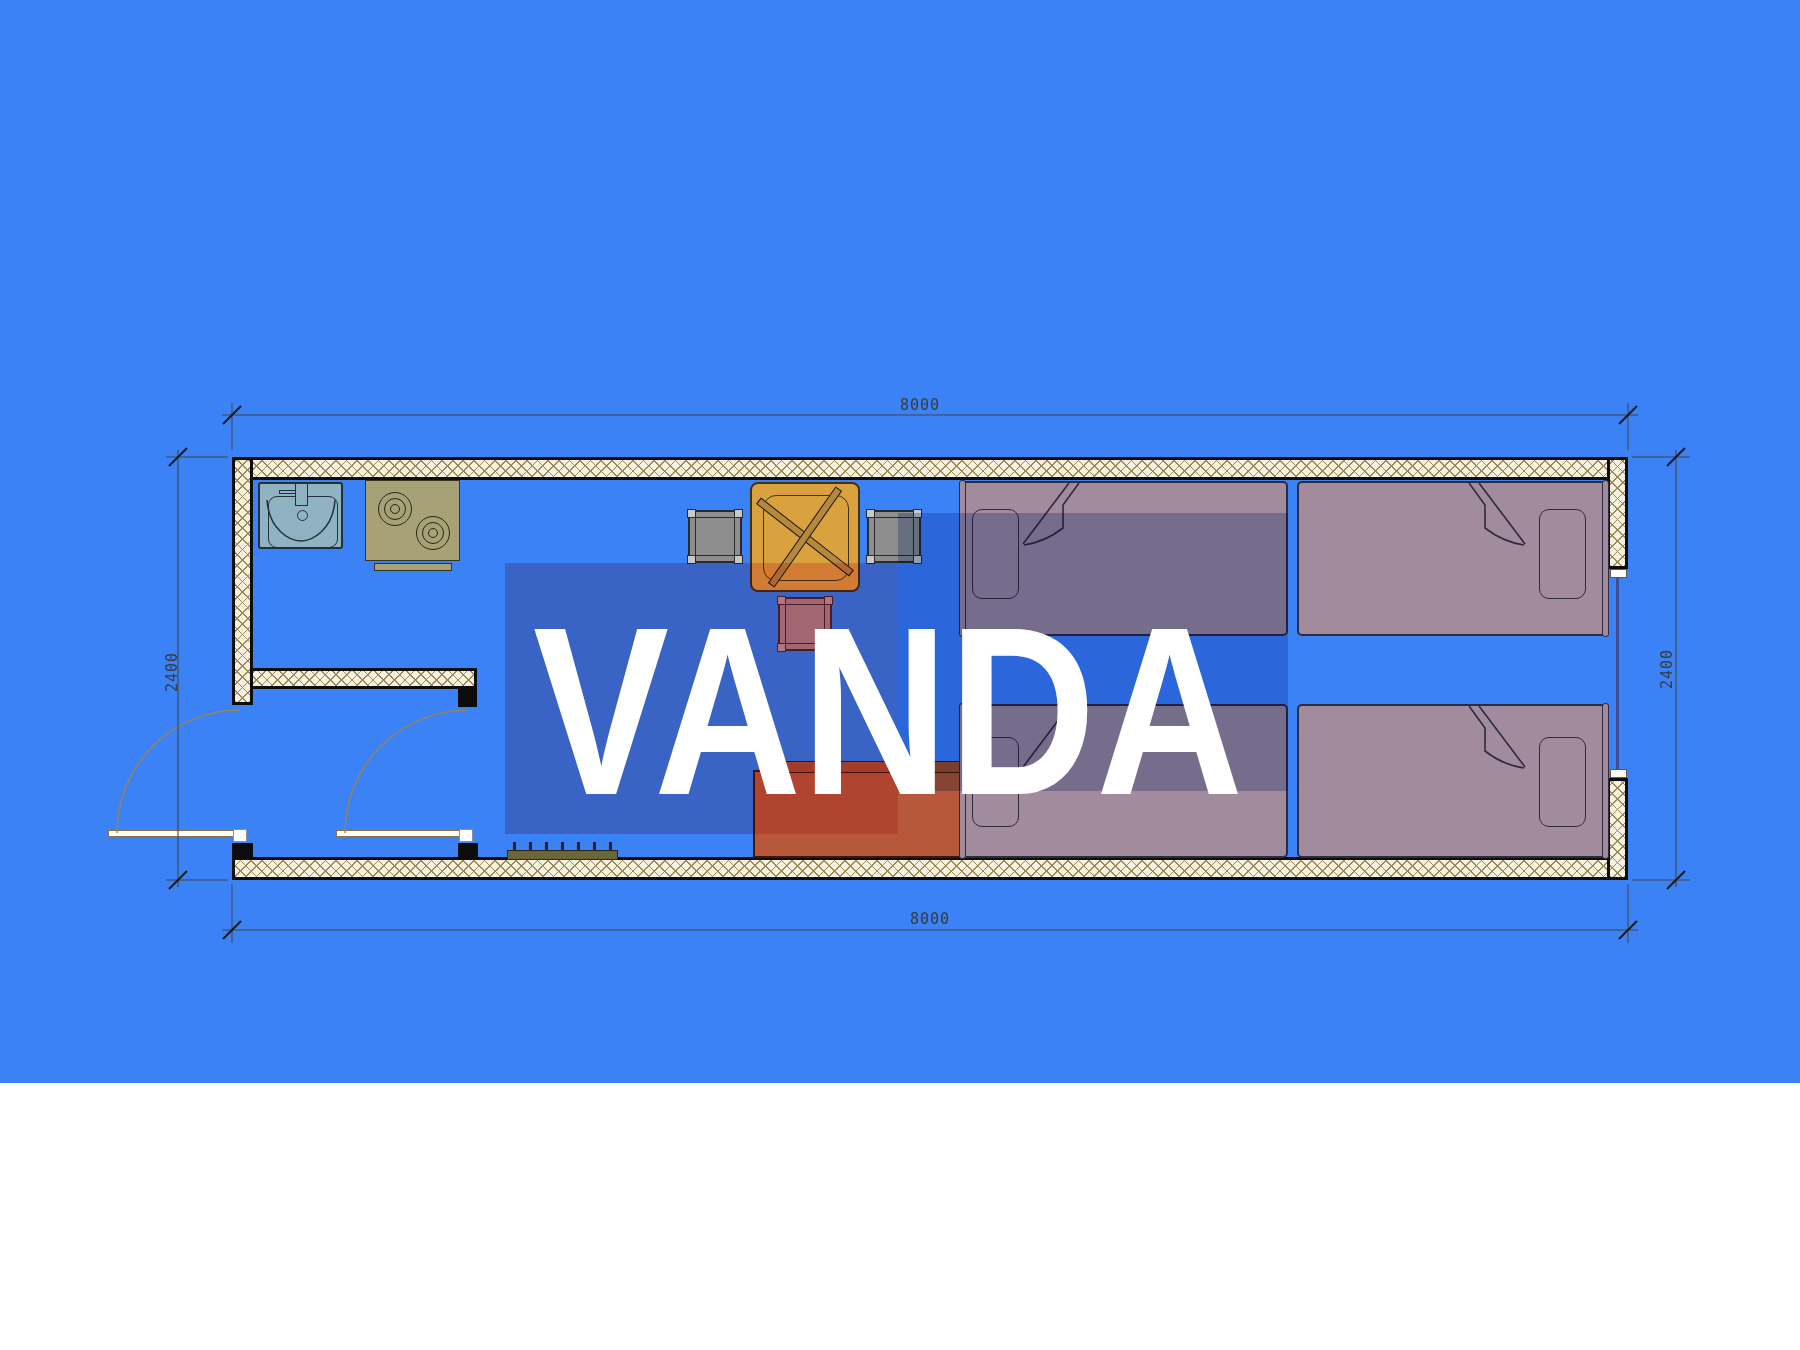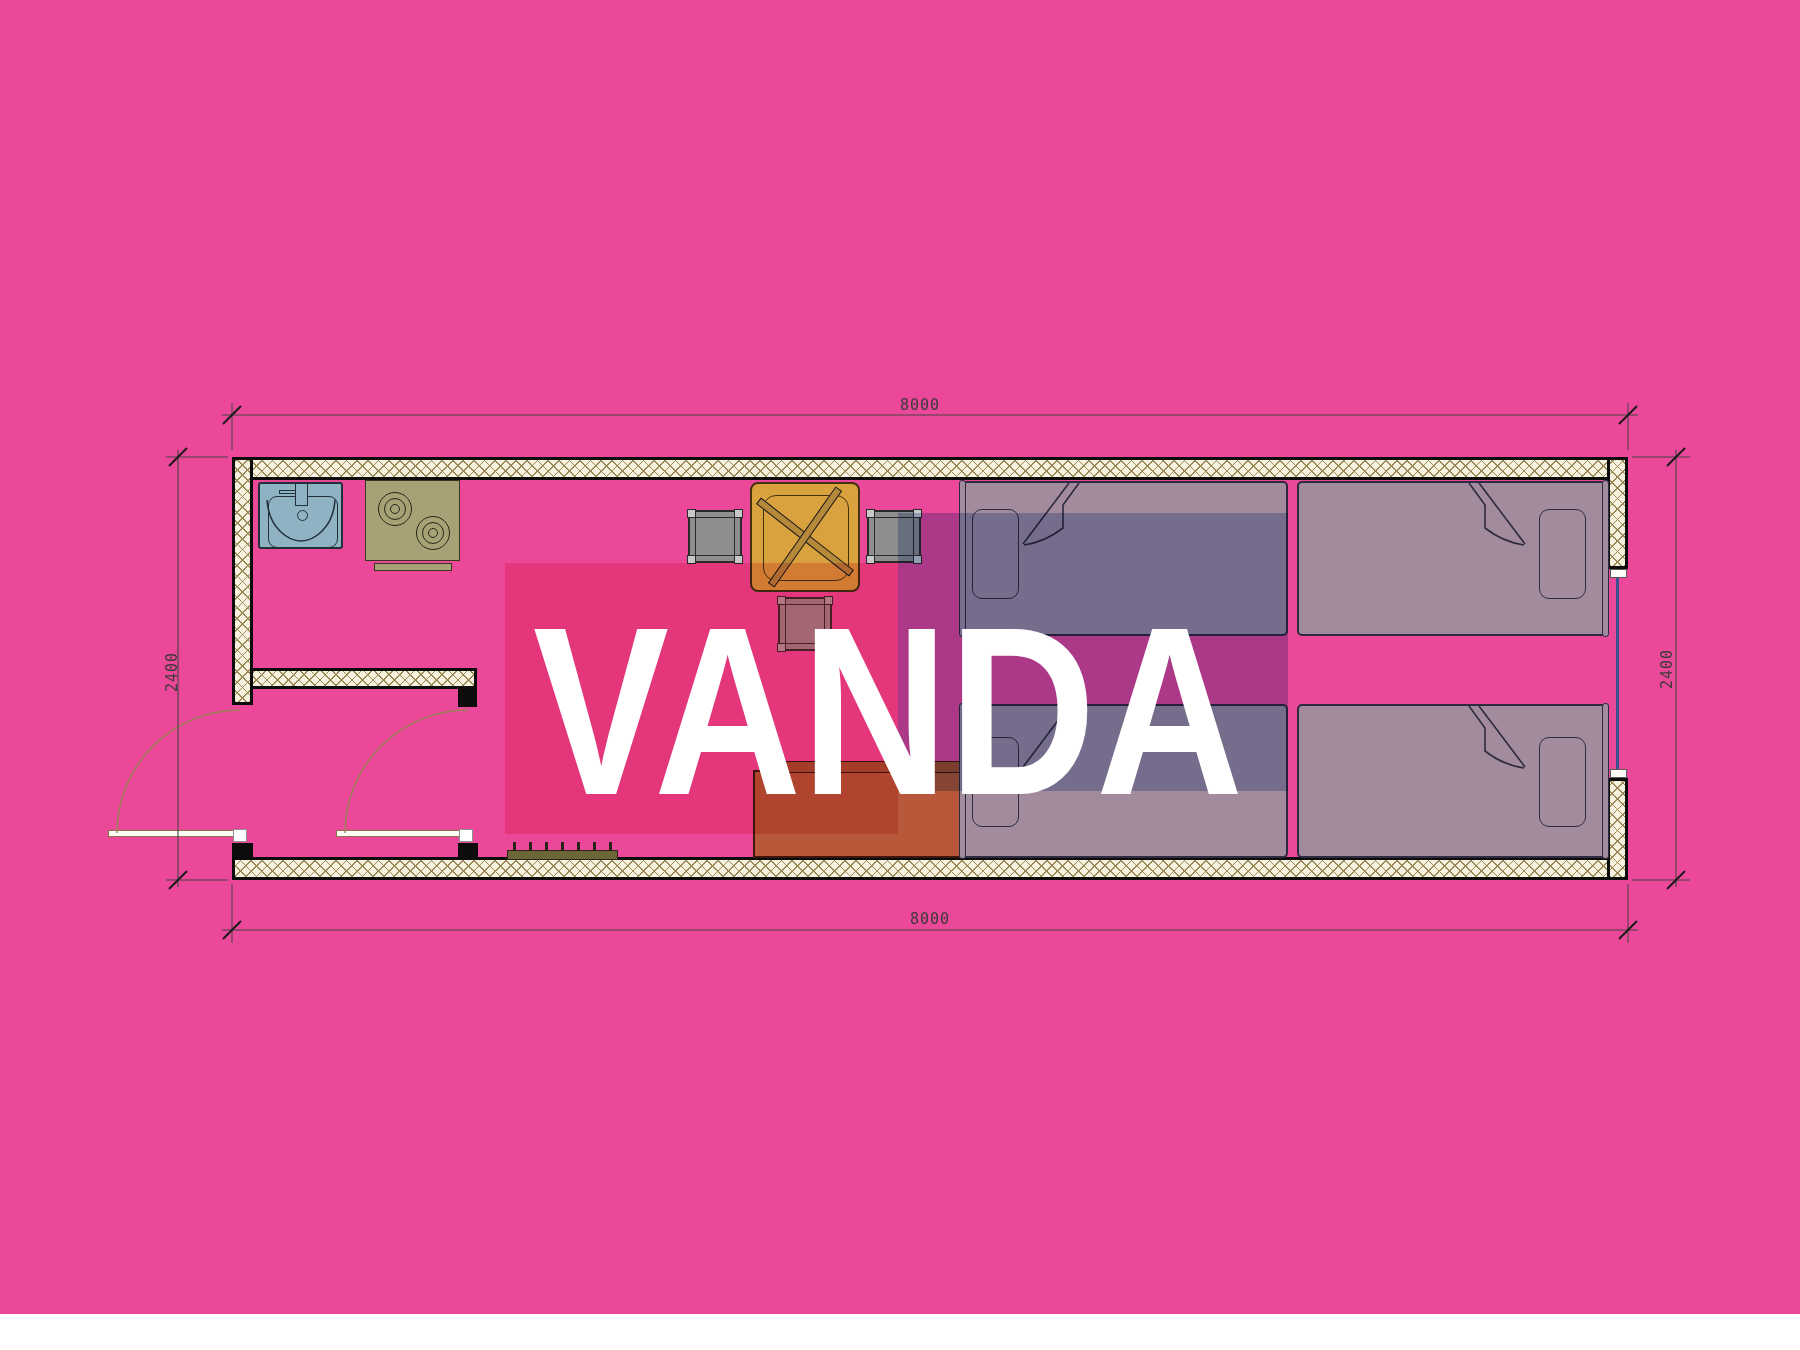--- a/index.html
+++ b/index.html
@@ -1,16 +1,16 @@
 <!DOCTYPE html>
 <html><head>
 <meta charset="utf-8">
 <style>
   html,body{margin:0;padding:0;background:#ffffff;}
-  #stage{position:relative;width:1800px;height:1314px;background:#ec4899;overflow:hidden;
+  #stage{position:relative;width:1800px;height:1083px;background:#3b82f6;overflow:hidden;
          font-family:"DejaVu Sans Mono", monospace;}
   
   .wall{position:absolute;box-sizing:border-box;border:3px solid #0c0c0c;
         background-color:#f7f1e0;
         background-image:
           repeating-linear-gradient(45deg,  #9b8a58 0, #9b8a58 1.2px, transparent 1.2px, transparent 7.5px),
           repeating-linear-gradient(-45deg, #9b8a58 0, #9b8a58 1.2px, transparent 1.2px, transparent 7.5px);}
   .jamb{position:absolute;background:#0c0c0c;}
   .sill{position:absolute;background:#fdfcf6;border:1px solid #5a5a5a;box-sizing:border-box;}
   .glazing{position:absolute;background:#3b4f92;}

